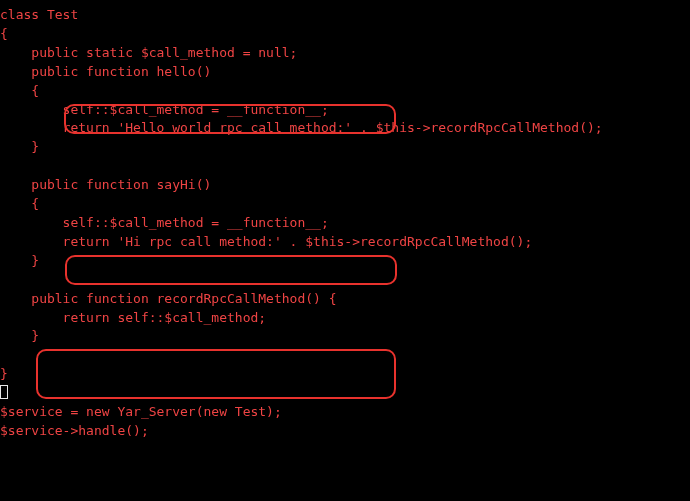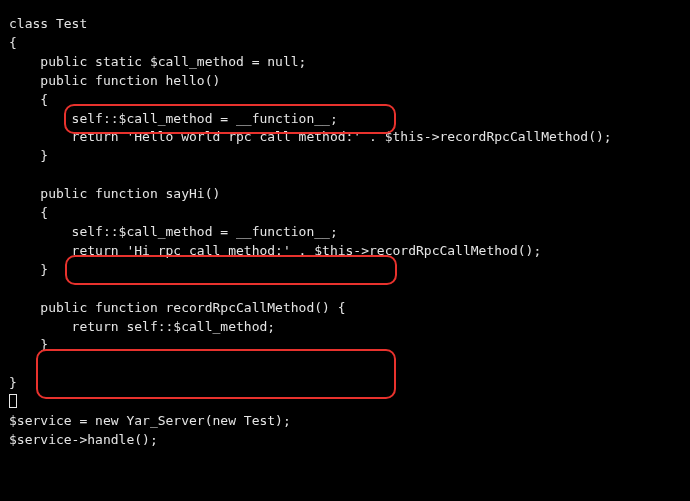--- a/index.html
+++ b/index.html
@@ -4,26 +4,26 @@
 <style>
   html, body {
     margin: 0;
     padding: 0;
     background: #000;
     width: 690px;
     height: 501px;
     overflow: hidden;
   }
   pre.code {
-    margin: 9px;
+    margin: 0;
     padding: 6px 8px 6px 0;
     font-family: Menlo, Monaco, Consolas, "DejaVu Sans Mono", monospace;
     font-size: 13px;
     line-height: 18.9px;
-    color: #e5e5e5;
+    color: #ef4444;
     white-space: pre;
     position: relative;
     z-index: 2;
   }
   .cursor {
     display: inline-block;
     width: 8px;
     height: 14px;
     border: 1px solid #e8e8e8;
     box-sizing: border-box;

